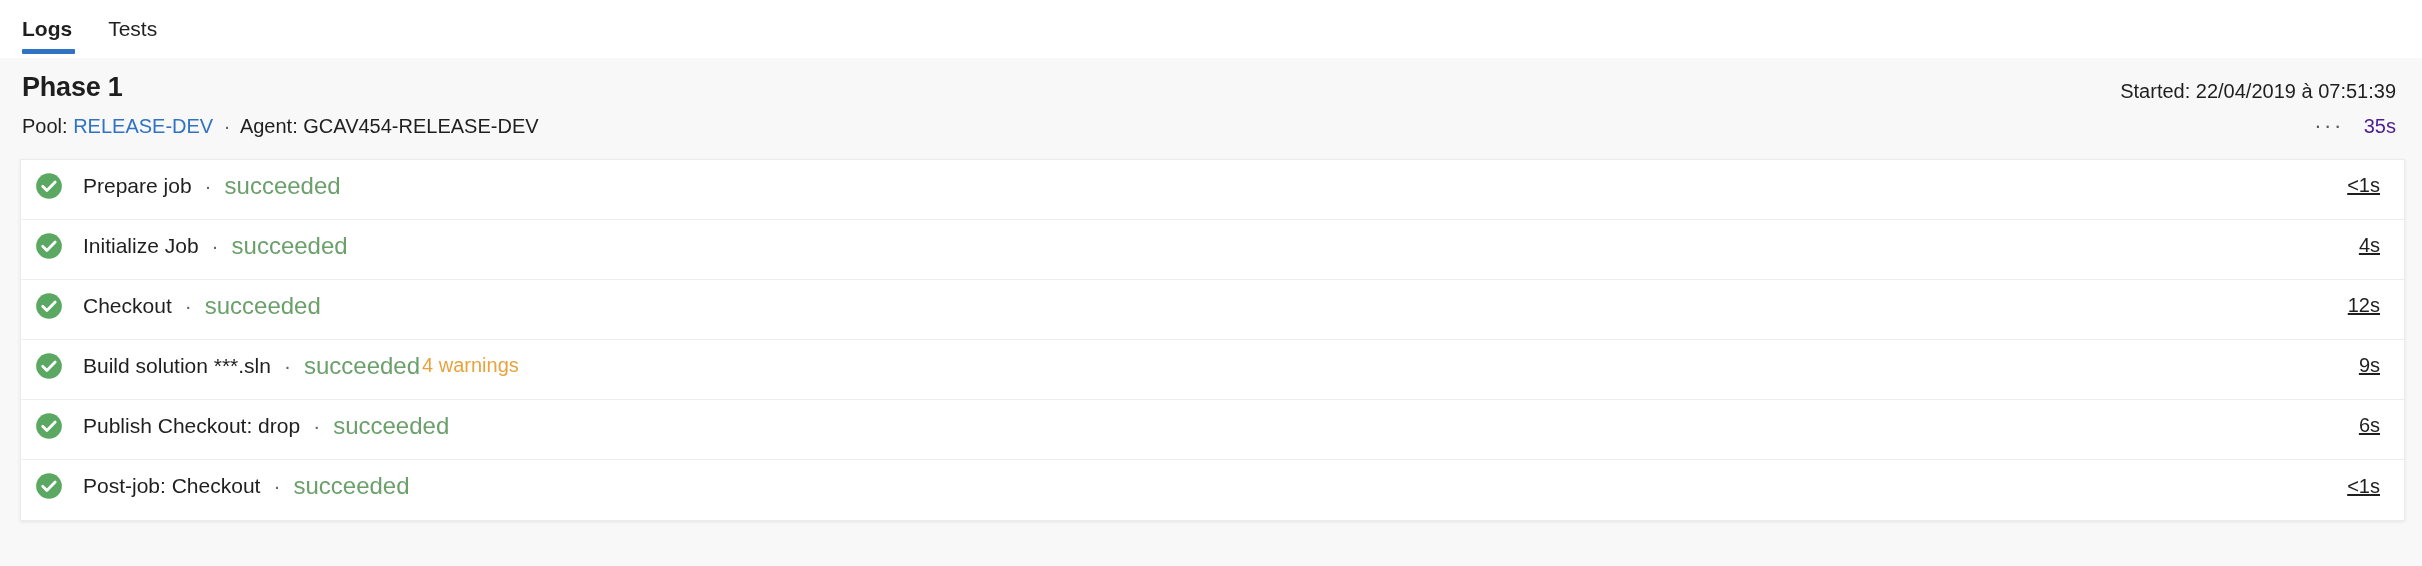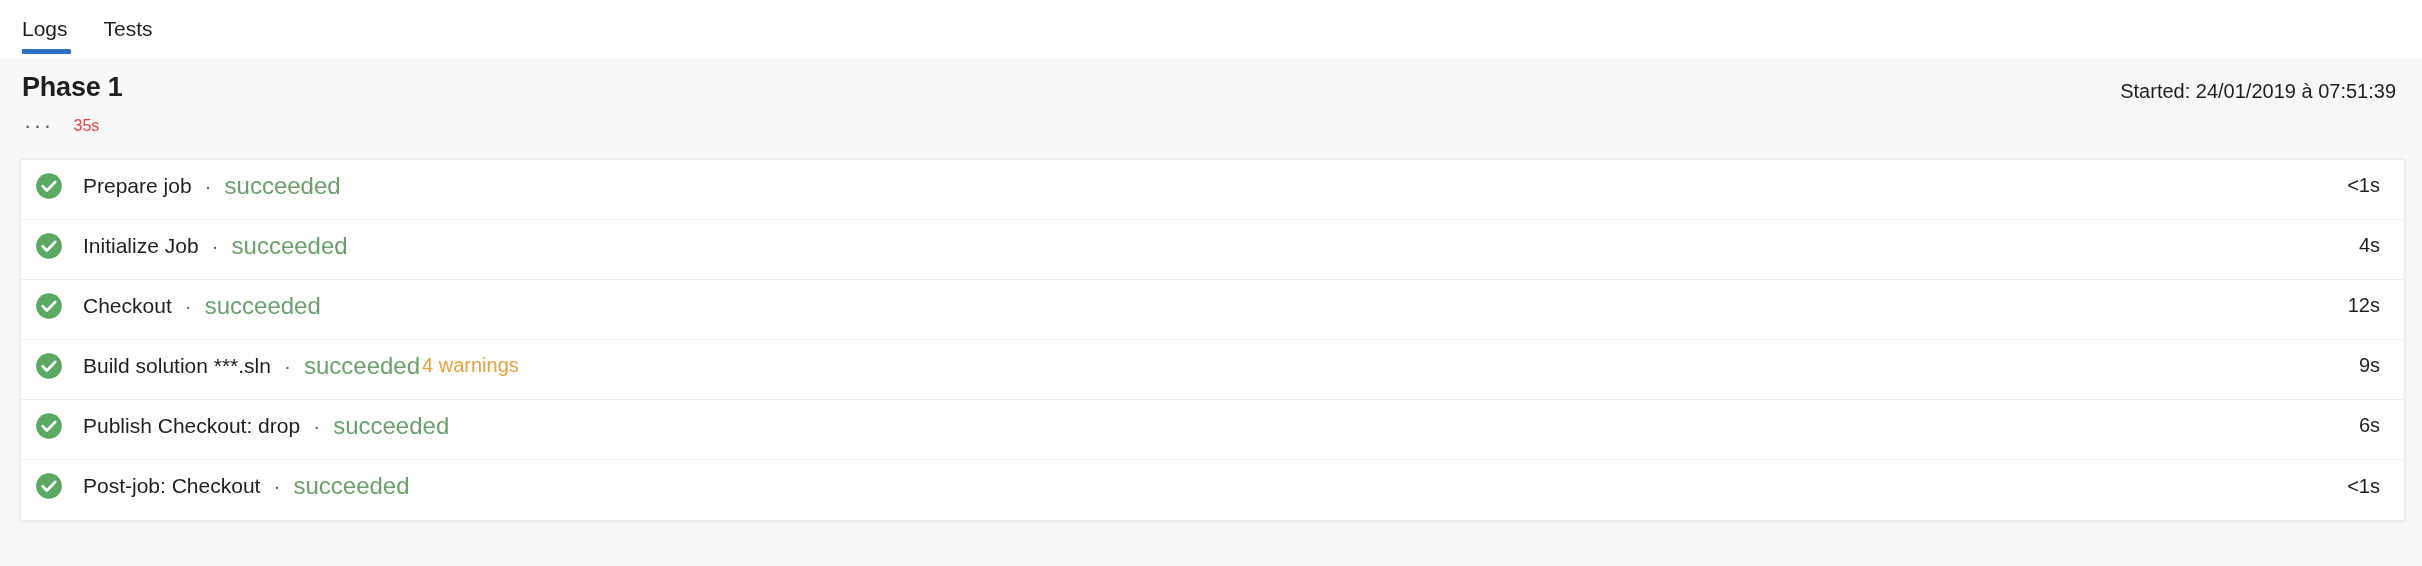--- a/index.html
+++ b/index.html
@@ -31,21 +31,21 @@
     display: flex;
     align-items: center;
     padding: 0 15px;
     font-size: 21px;
     color: #1f1f1f;
     cursor: pointer;
     white-space: nowrap;
   }
   .tab:first-child { padding-left: 0; margin-right: 6px; }
   .tab.active {
-    font-weight: normal;
+    font-weight: bold;
   }
   .tab.active::after {
     content: "";
     position: absolute;
     left: 0;
     right: 12px;
     bottom: 4px;
     height: 5px;
     background: #3072c4;
     border-radius: 1px;
@@ -101,22 +101,22 @@
   .ellipsis-btn {
     font-size: 22px;
     letter-spacing: 2.5px;
     color: #5a5a5a;
     cursor: pointer;
     line-height: 1;
     padding: 2px 2px;
     user-select: none;
   }
   .total-duration {
-    font-size: 16px;
-    color: #ef4444;
+    font-size: 20px;
+    color: #4c1d95;
   }
 
   
   .card {
     margin: 8px 17px 0 20px;
     background: #ffffff;
     border: 1px solid #ececec;
     box-shadow: 0 1px 3px rgba(0,0,0,0.08);
   }
   .task-row {
@@ -155,40 +155,47 @@
     font-size: 20px;
     color: #e8a33d;
     margin-left: 2px;
     white-space: nowrap;
   }
   .task-duration {
     margin-left: auto;
     font-size: 20px;
     color: #1f1f1f;
     white-space: nowrap;
+    text-decoration: underline;
   }
 </style>
 </head>
 <body>
 
 <div class="tabbar">
   <div class="tab active">
     <span>Logs</span>
   </div>
   <div class="tab">
     <span>Tests</span>
   </div>
 </div>
 
 <div class="header">
   <div class="header-row">
     <div class="phase-title">Phase 1</div>
-    <div class="started">Started: 24/01/2019 à 07:51:39</div>
+    <div class="started">Started: 22/04/2019 à 07:51:39</div>
   </div>
   <div class="header-sub">
+    <div class="meta">
+      <span>Pool:</span>
+      <a class="link" href="#">RELEASE-DEV</a>
+      <span class="sep">·</span>
+      <span>Agent: GCAV454-RELEASE-DEV</span>
+    </div>
     <div class="right-meta">
       <span class="ellipsis-btn">···</span>
       <span class="total-duration">35s</span>
     </div>
   </div>
 </div>
 
 <div class="card">
 
   <div class="task-row">

